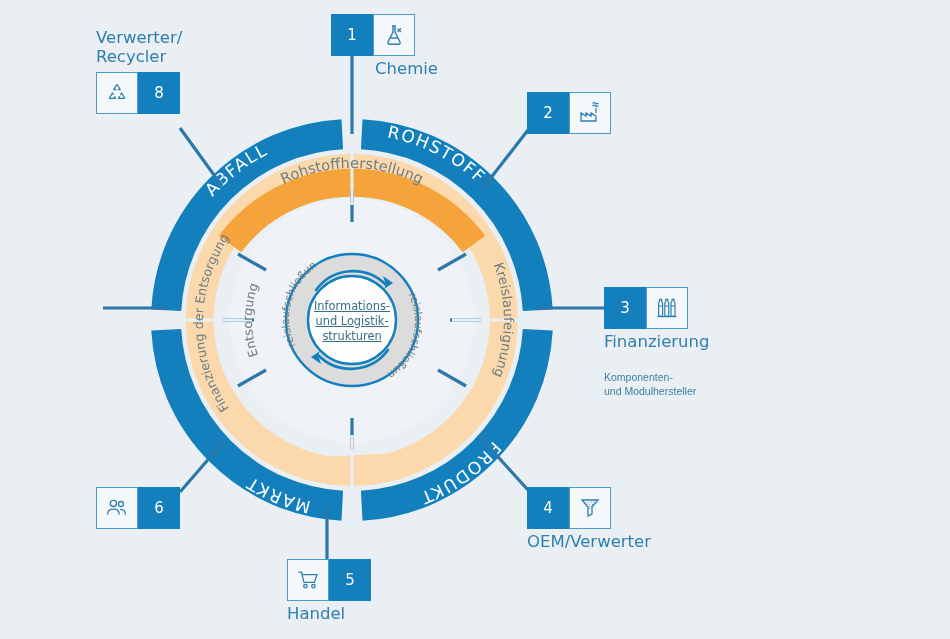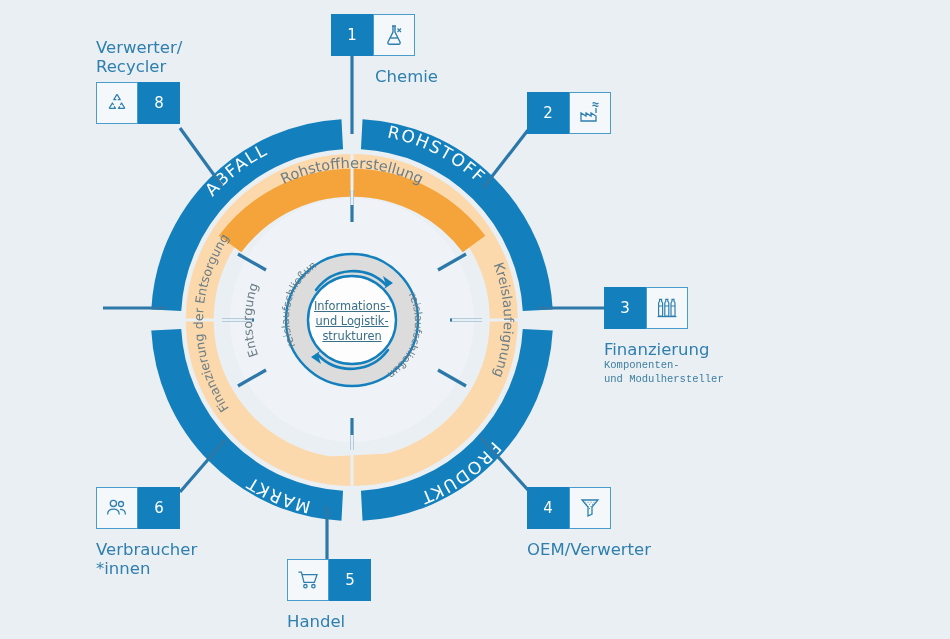--- a/index.html
+++ b/index.html
@@ -21,25 +21,25 @@
   .iconbox{
     width:42px;height:42px;background:#f4f8fb;border:1.6px solid #4a9ccc;
     display:flex;align-items:center;justify-content:center;box-sizing:border-box;
   }
   .row{display:flex;align-items:flex-start;}
   .lbl{
     color:#2f7fae;font-size:16.5px;line-height:1.18;
     font-family:"DejaVu Sans", sans-serif;white-space:pre-line;
   }
   .sublbl{
-    color:#3d7fa0;font-size:10.5px;line-height:1.25;margin-top:0;
-    font-family:Liberation Mono, monospace;white-space:pre-line;
+    color:#3d7fa0;font-size:10.5px;line-height:1.25;margin-top:20px;
+    font-family:Liberation Sans, sans-serif;white-space:pre-line;
   }
   .lbl-above{margin-bottom:5px;}
-  .lbl-below{margin-top:11px;}
+  .lbl-below{margin-top:3px;}
   .ctr-text{
     position:absolute;text-align:center;color:#3a6f86;
     font-size:11.4px;line-height:1.32;font-family:"DejaVu Sans", sans-serif;
     white-space:pre-line;
     text-decoration:underline;
   }
 </style>
 </head>
 <body>
 
@@ -259,26 +259,24 @@
       <div class="iconbox">
         <svg width="26" height="26" viewBox="0 0 26 26" fill="none" stroke="#2f7fae" stroke-width="1.3">
           <circle cx="9.4" cy="8.4" r="3.1"></circle>
           <circle cx="17" cy="9" r="2.5"></circle>
           <path d="M3.6 19.4 q0-5.2 5.8-5.2 q5.8 0 5.8 5.2"></path>
           <path d="M16 14.4 q5.4 0 5.4 5"></path>
         </svg>
       </div>
       <div class="numbox">6</div>
     </div>
-    <div class="lbl lbl-below">Verbraucher
-*innen</div>
-  </div>
-
-
-  <div class="node" style="left:96px;top:38px;">
+  </div>
+
+
+  <div class="node" style="left:96px;top:28px;">
     <div class="lbl lbl-above">Verwerter/
 Recycler</div>
     <div class="row">
       <div class="iconbox">
         <svg width="26" height="26" viewBox="0 0 26 26" fill="none" stroke="#2f7fae" stroke-width="1.25" stroke-linejoin="round">
           <path d="M13 4.2 l3.2 5.4 l-2.4 0.1"></path>
           <path d="M13 4.2 l-3.2 5.4 l2.6 0"></path>
           <path d="M5.2 18.4 l3.2-5.4 l1.3 2"></path>
           <path d="M5.2 18.4 h6.2 l-1.2-2.2"></path>
           <path d="M20.8 18.4 l-3.2-5.4 l-1.3 2"></path>

